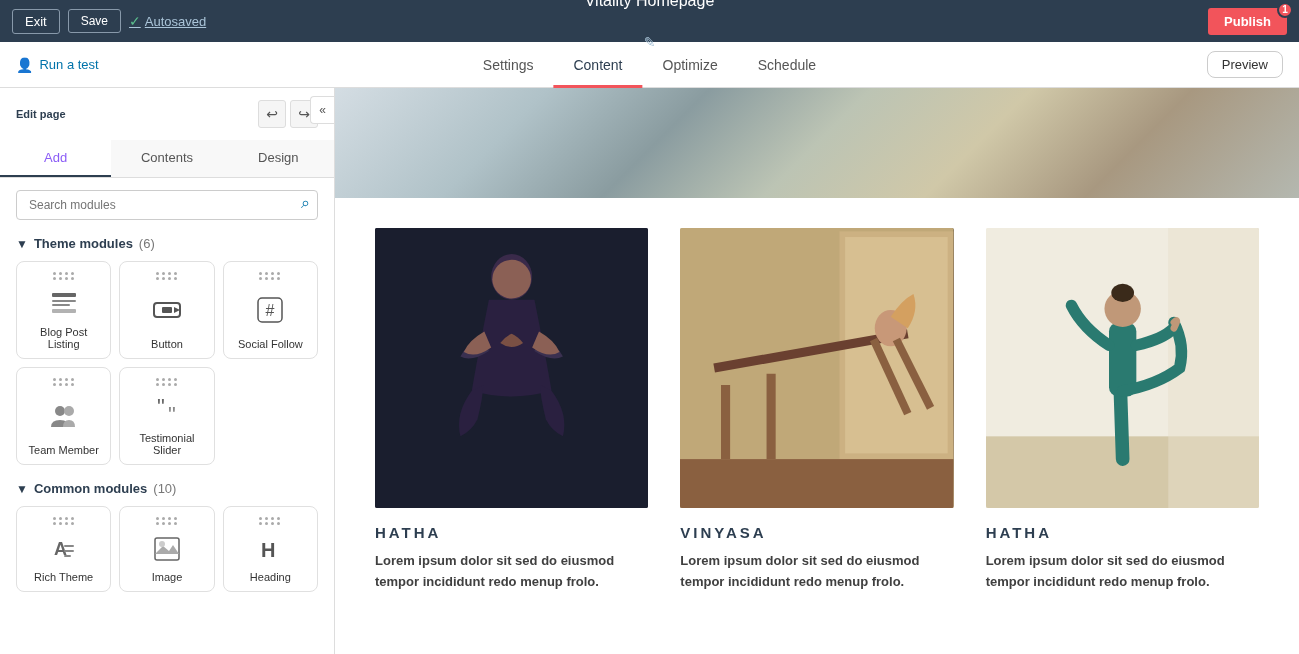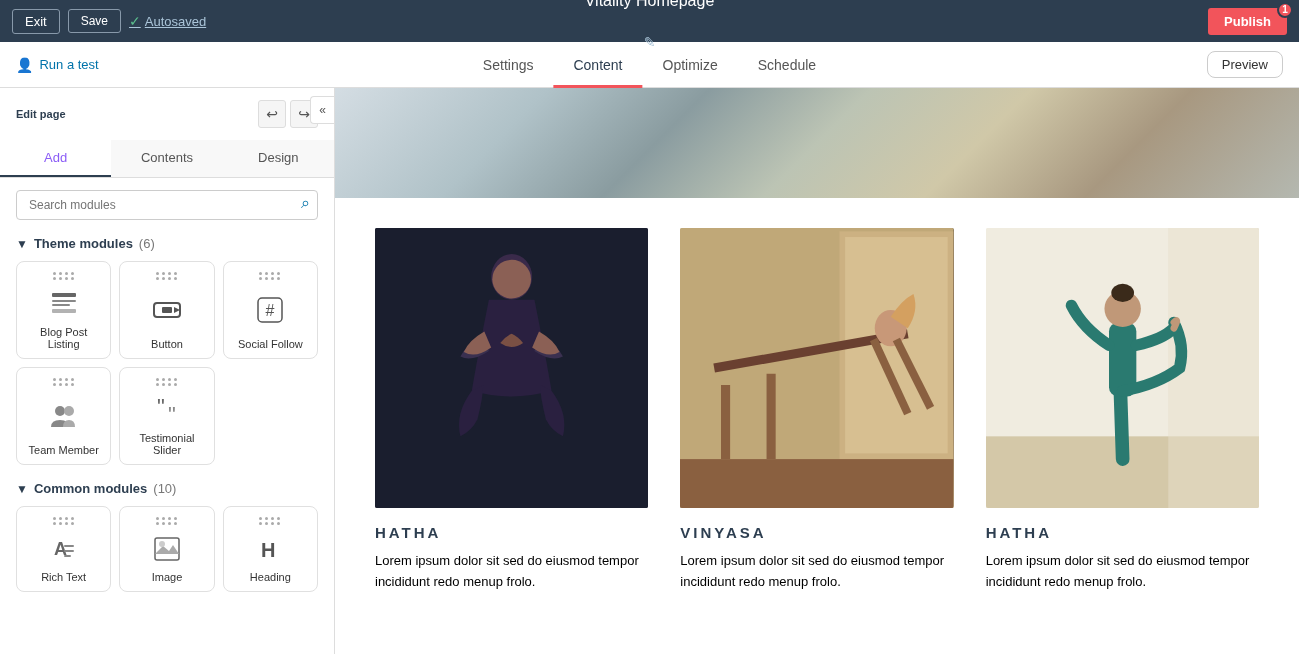--- a/index.html
+++ b/index.html
@@ -346,22 +346,23 @@
     .card-title {
       font-size: 15px;
       font-weight: 700;
       letter-spacing: 3px;
       color: #2d3e50;
       margin-top: 16px;
       margin-bottom: 10px;
     }
     .card-text {
       font-size: 13px;
-      color: #000000;
+      color: #404040;
       line-height: 1.6;
+      font-weight: bold;
     }
 
     
     .collapse-btn {
       position: absolute;
       top: 8px;
       right: 0;
       background: #fff;
       border: 1px solid #ddd;
       border-right: none;
@@ -579,21 +580,21 @@
               <div class="dot"></div>
           </div>
           <div class="module-icon-wrap">
             <svg width="28" height="28" viewBox="0 0 28 28">
               <text x="4" y="20" font-size="18" fill="#666" font-weight="bold">A</text>
               <rect x="14" y="10" width="10" height="2" rx="1" fill="#888"></rect>
               <rect x="14" y="15" width="10" height="2" rx="1" fill="#888"></rect>
               <rect x="14" y="20" width="7" height="2" rx="1" fill="#888"></rect>
             </svg>
           </div>
-          <span class="module-label">Rich Text</span>
+          <span class="module-label">Rich Theme</span>
         </div>
 
         <div class="module-item">
           <div class="module-dots">
             <div class="dot"></div>
               <div class="dot"></div>
               <div class="dot"></div>
               <div class="dot"></div>
             <div class="dot"></div>
               <div class="dot"></div>

